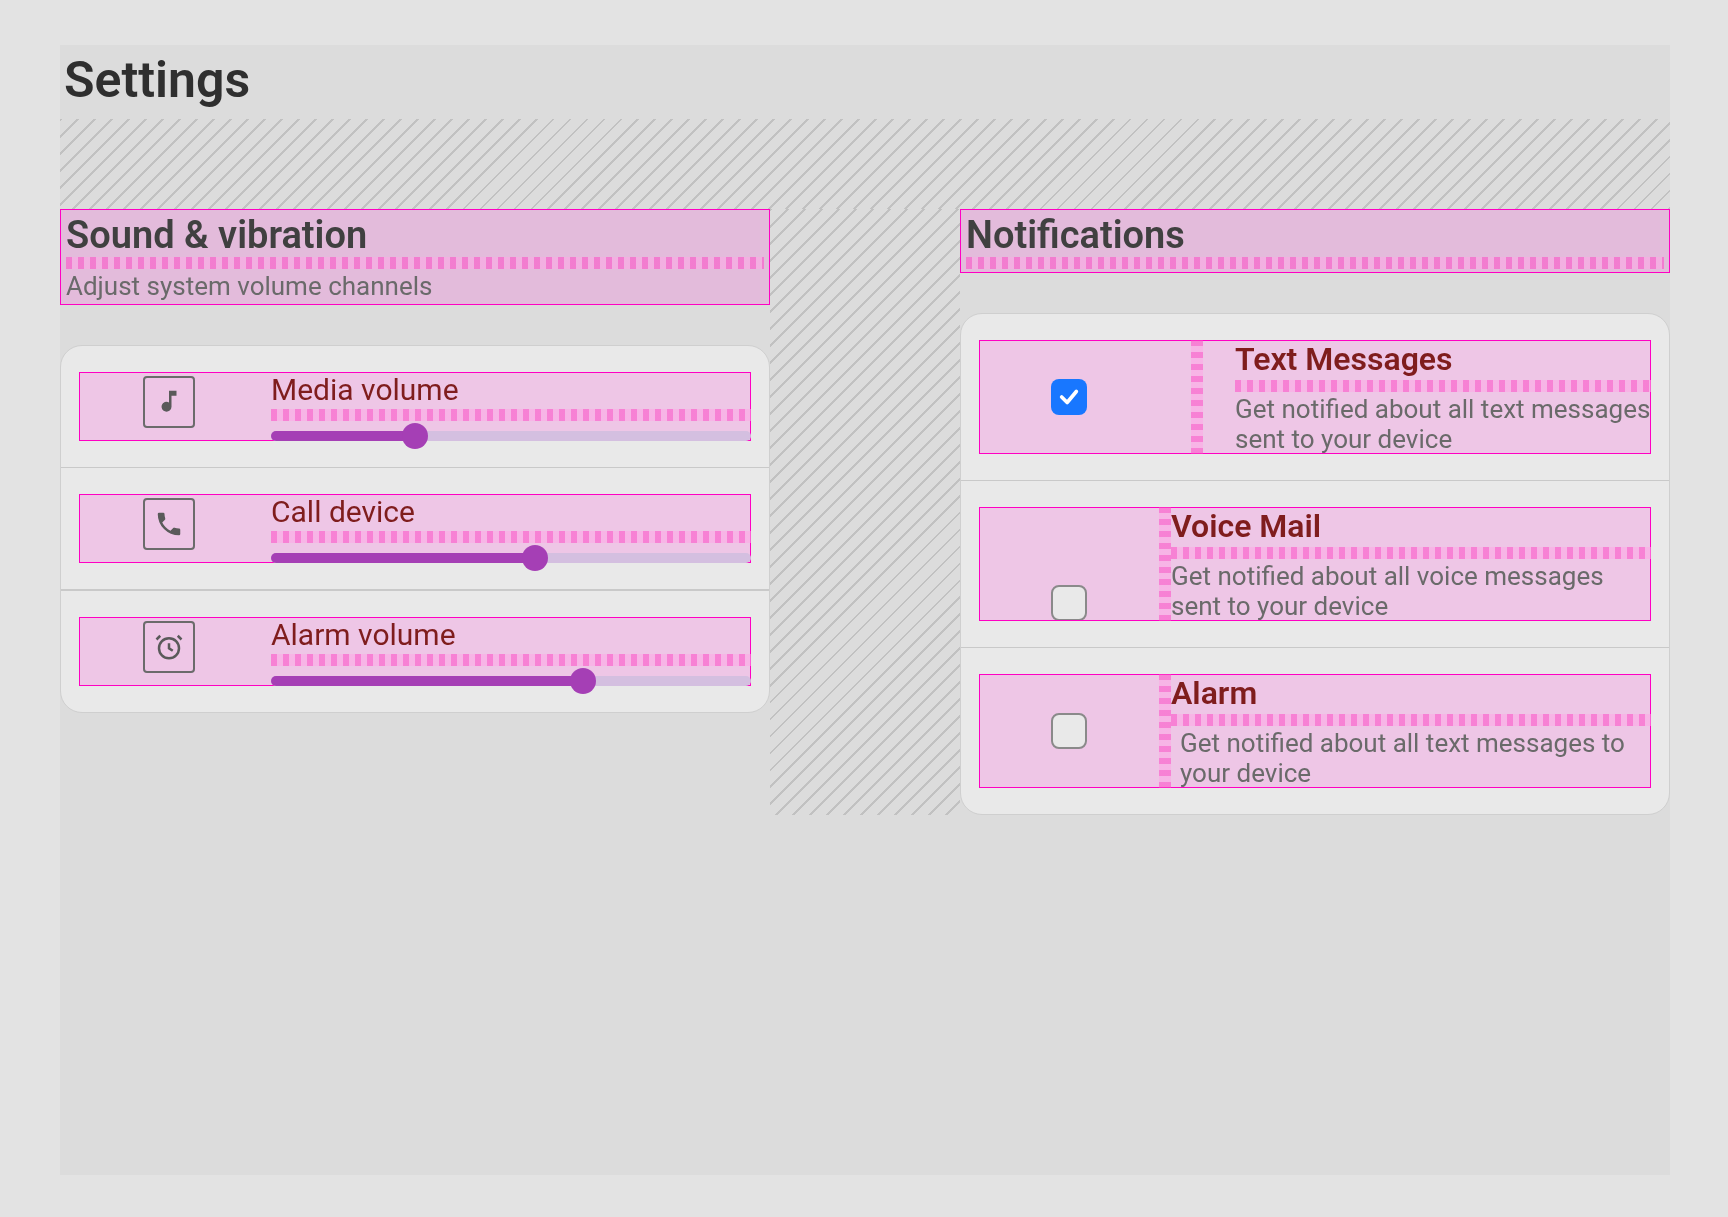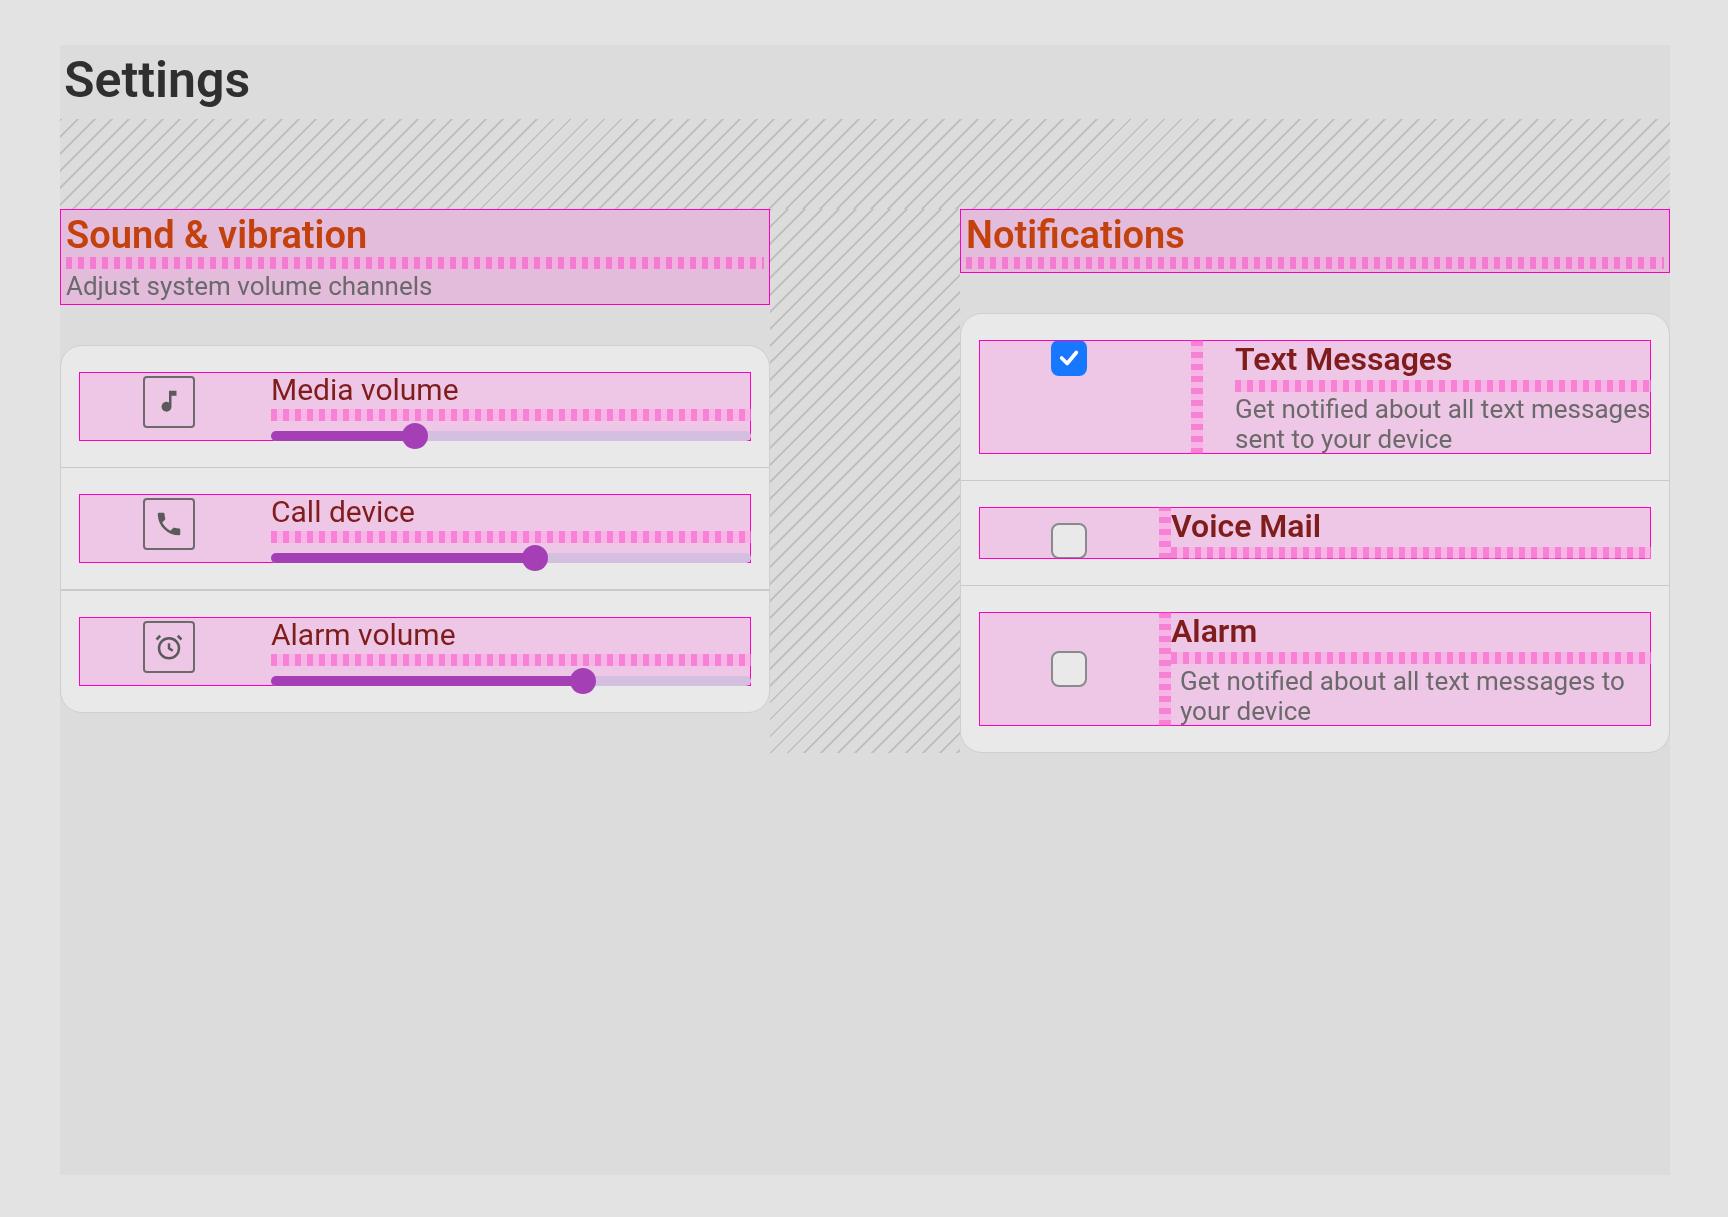--- a/index.html
+++ b/index.html
@@ -83,21 +83,21 @@
   .center-gap {
     width: 190px;
     align-self: stretch;
   }
   .section-head {
     padding: 4px 6px 4px 6px;
   }
   .section-title {
     font-size: 38px;
     font-weight: 600;
-    color: #c2410c;
+    color: #404040;
   }
   .section-sub {
     font-size: 26px;
     color: #6a6a6a;
     margin-top: 2px;
   }
 
   .card {
     margin-top: 40px;
     background: #e9e9e9;
@@ -286,21 +286,21 @@
 
     <div class="col-right">
       <div class="section-head hl">
         <div class="section-title">Notifications</div>
         <div class="squiggle"></div>
       </div>
 
       <div class="card">
 
         <div class="row-outer">
-          <div class="row hl" style="gap:32px;">
+          <div class="row hl" style="align-items:center;gap:32px;">
             <div class="check-cell">
               <div class="checkbox checked">
                 <svg viewBox="0 0 24 24" width="22" height="22" fill="none" stroke="white" stroke-width="4" stroke-linecap="round" stroke-linejoin="round">
                     <polyline points="4 12 10 18 20 6"></polyline>
                   </svg>
               </div>
             </div>
             <div class="squiggle-v" style="align-self:stretch;"></div>
             <div class="row-body">
               <div class="row-title" style="font-weight:600; font-size:32px;">Text Messages</div>
@@ -313,20 +313,21 @@
 
         <div class="row-outer">
           <div class="row hl" style="align-items:flex-end;">
             <div class="check-cell">
               <div class="checkbox unchecked"></div>
             </div>
             <div class="squiggle-v" style="align-self:stretch;"></div>
             <div class="row-body">
               <div class="row-title" style="font-weight:600; font-size:32px;">Voice Mail</div>
               <div class="squiggle"></div>
+              <div class="section-sub" style="font-size:26px;">Get notified about all voice messages sent to your device</div>
             </div>
           </div>
         </div>
         <hr>
 
         <div class="row-outer">
           <div class="row hl" style="align-items:center;">
             <div class="check-cell">
               <div class="checkbox unchecked"></div>
             </div>

